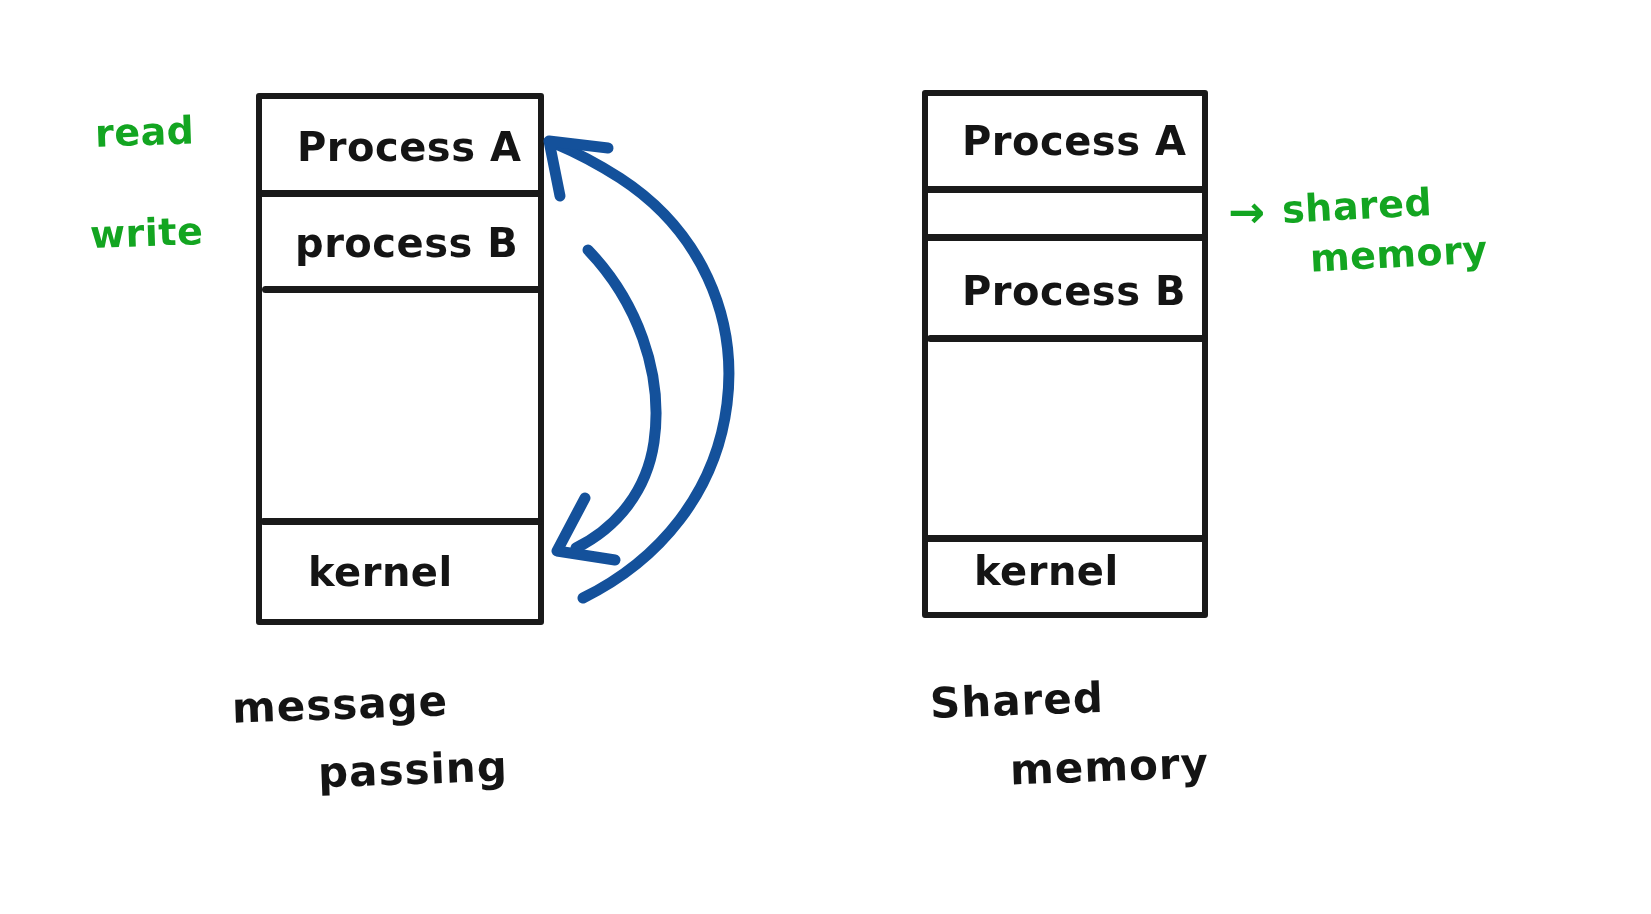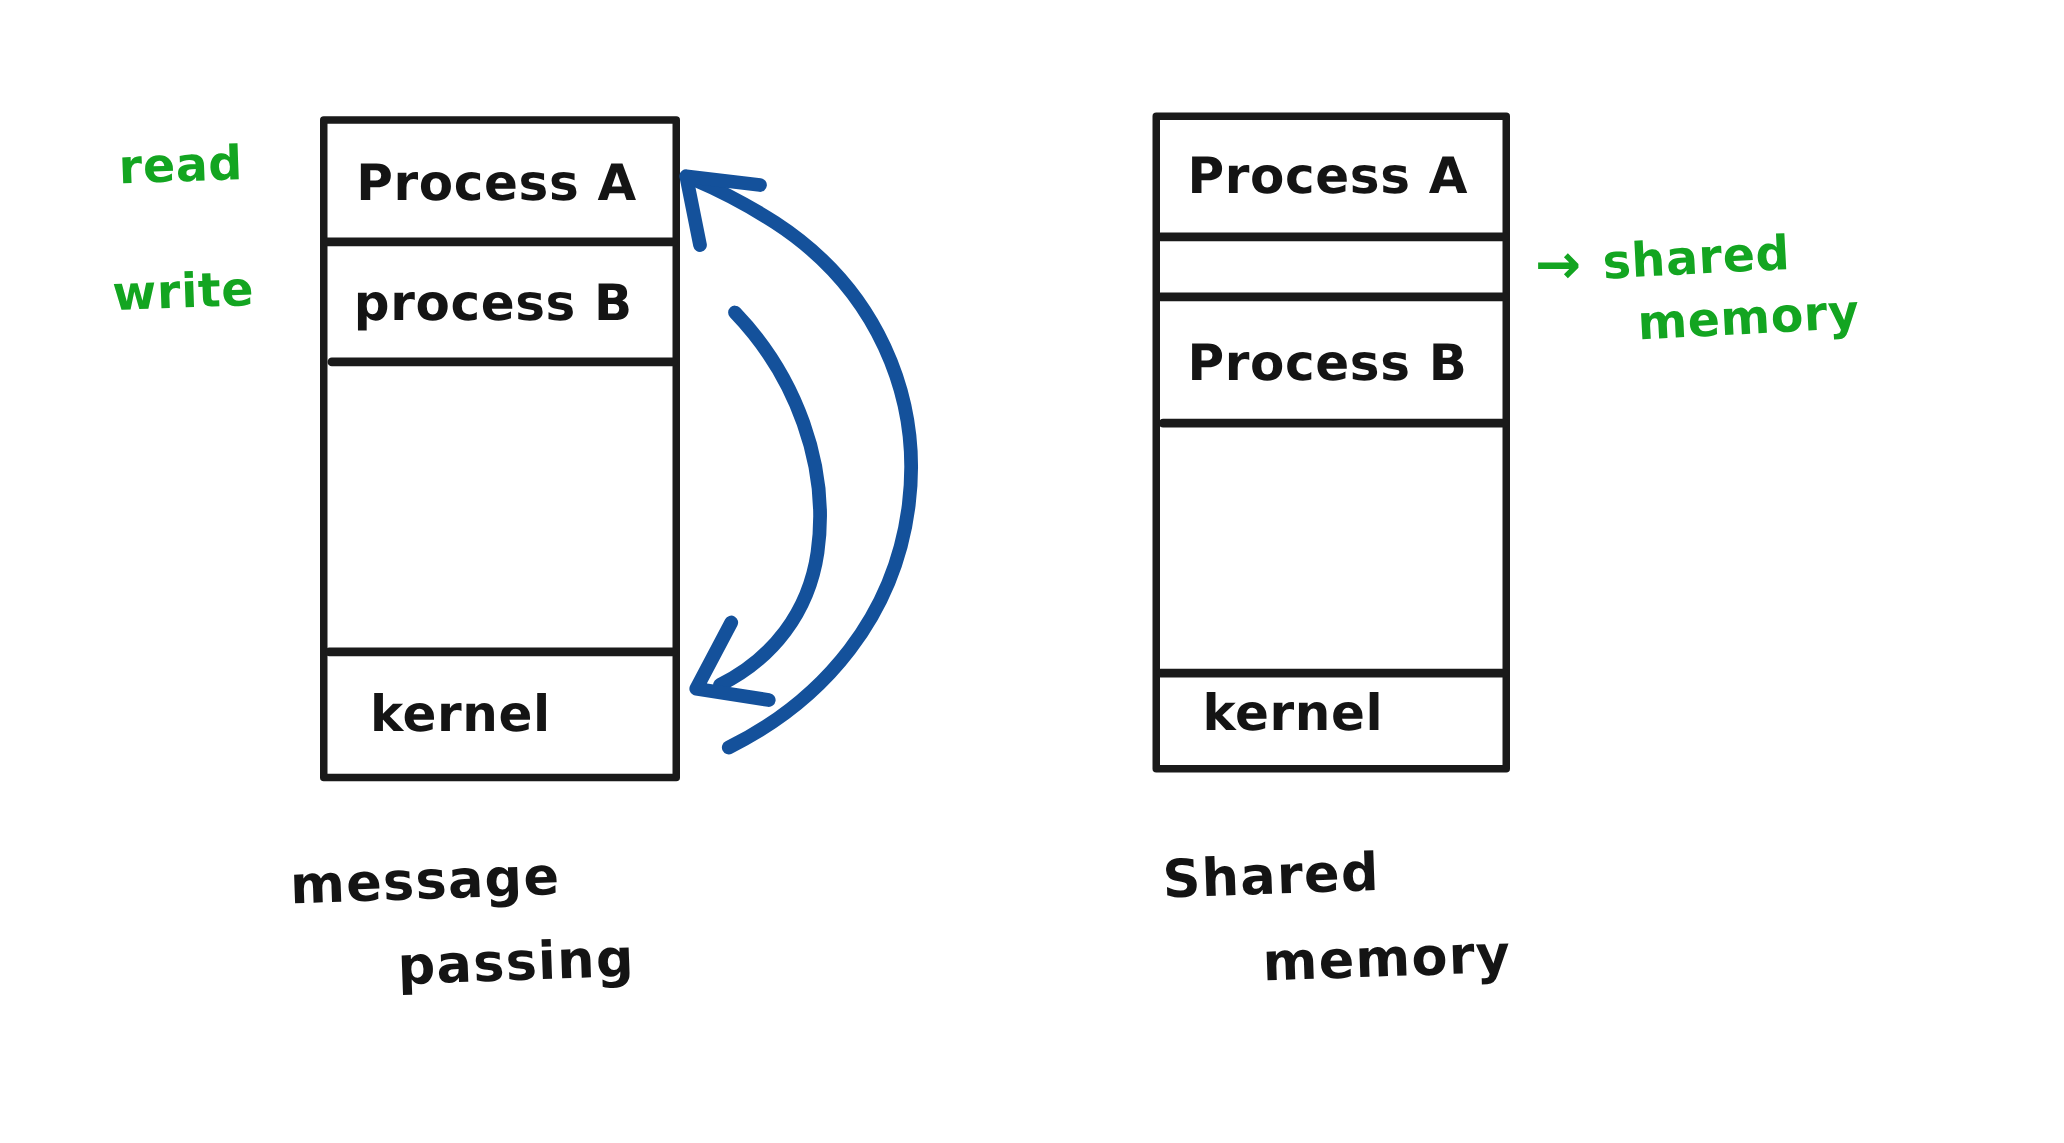--- a/index.html
+++ b/index.html
@@ -34,20 +34,21 @@
     height: 7px;
   }
   .band-label {
     position: absolute;
     font-family: "DejaVu Sans", sans-serif;
     font-weight: 700;
     font-size: 40px;
     color: #141414;
     white-space: nowrap;
     letter-spacing: 0.5px;
+    margin-left: 12px;
   }
 
   .caption {
     position: absolute;
     font-family: "DejaVu Sans", sans-serif;
     font-weight: 700;
     font-size: 42px;
     color: #141414;
     white-space: nowrap;
     letter-spacing: 1px;

